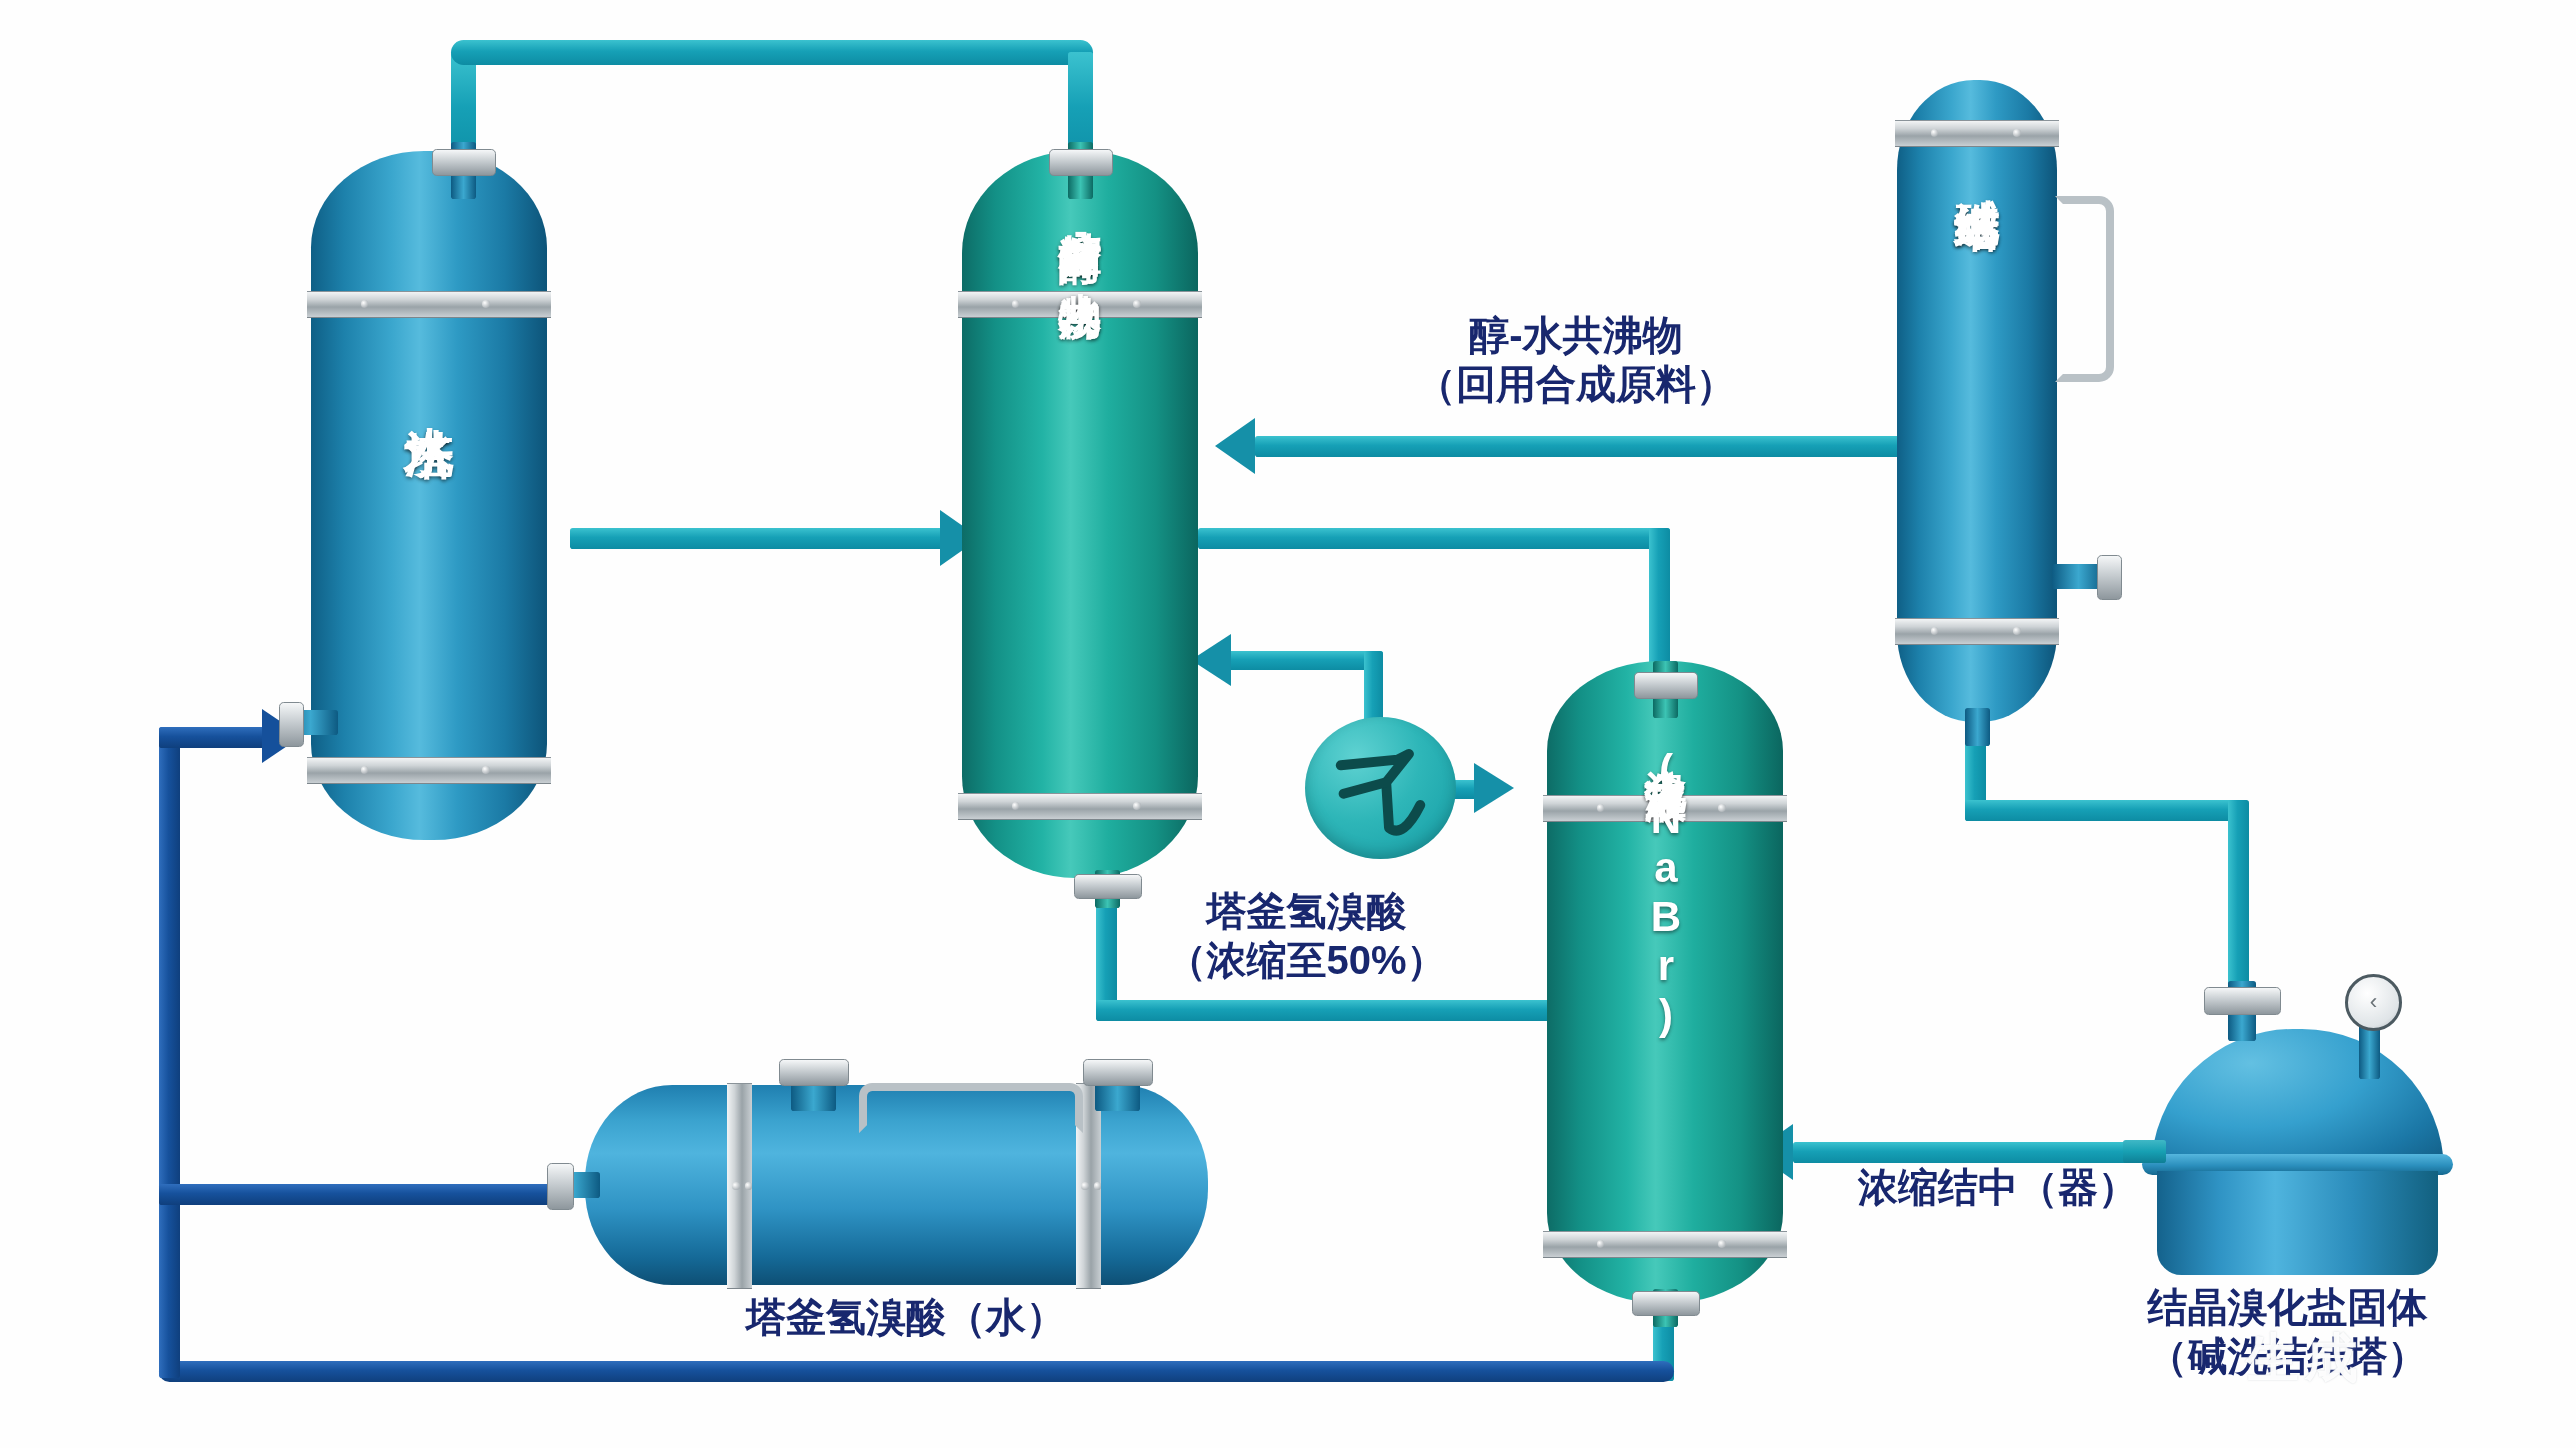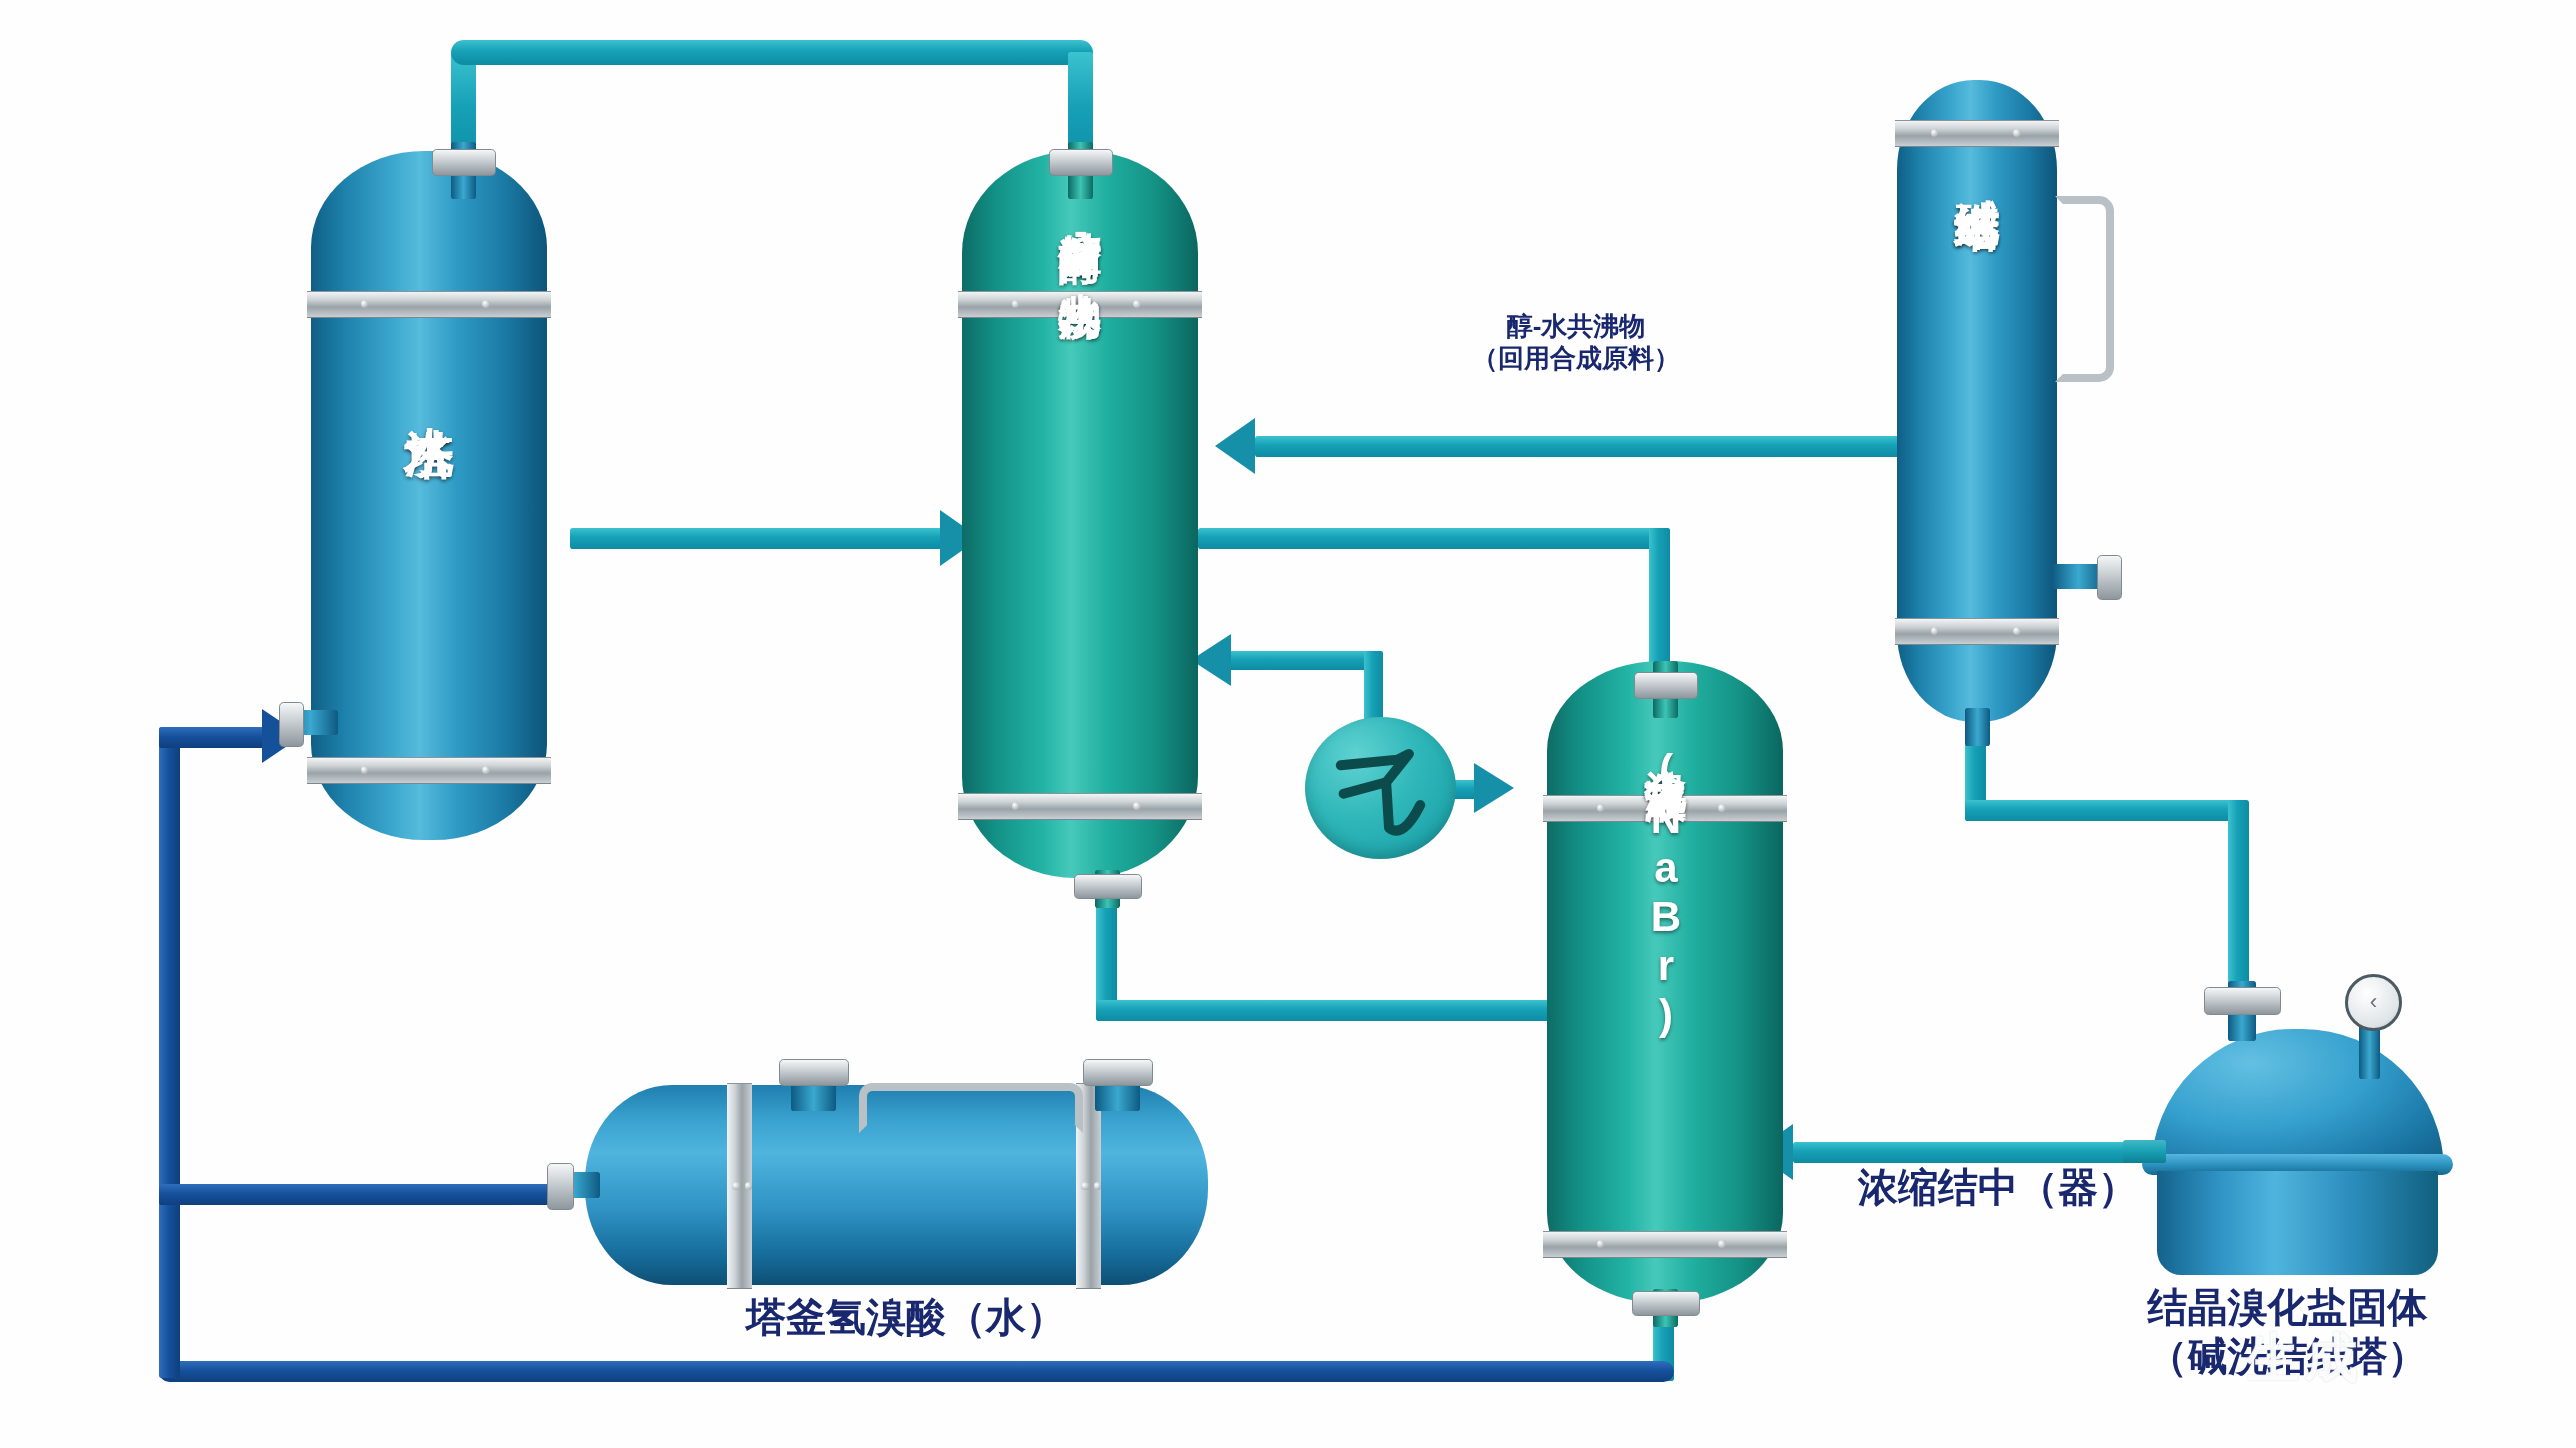--- a/index.html
+++ b/index.html
@@ -239,33 +239,35 @@
     <div class="vbody"></div>
     <div class="band" style="top:140px;"></div>
     <div class="band" style="top:642px;"></div>
     <div class="vlabel" style="left:50%; transform:translateX(-50%); top:47px; font-size:43px;">精馏分离醇-水共沸物</div>
   </div>
   <div class="nozzle green" style="left:1068px; top:142px; width:24.5px; height:57px;"></div>
   <div class="flange" style="left:1049px; top:149px; width:62px; height:24.5px;"></div>
   <div class="nozzle green" style="left:1095px; top:870px; width:24.5px; height:38px;"></div>
   <div class="flange" style="left:1074px; top:874px; width:66px; height:22.6px;"></div>
 
+  <div class="caption" style="left:1146px; top:887px; width:321px; font-size:40px;">塔釜氢溴酸
+（浓缩至50%）</div>
 
   <div class="vessel blue" style="left:1897px; top:80px; width:160px; height:642px;">
     <div class="vbody"></div>
     <div class="band" style="top:40px;"></div>
     <div class="band" style="top:538px;"></div>
     <div class="vlabel" style="left:50%; transform:translateX(-50%); top:83px; font-size:45px;">碱洗结结塔</div>
   </div>
   <div class="handle side" style="left:2055px; top:196px; width:43px; height:170px;"></div>
   <div class="nozzle" style="left:2052px; top:564px; width:53px; height:24.5px;"></div>
   <div class="flange" style="left:2097px; top:555px; width:22.6px; height:43px;"></div>
   <div class="nozzle" style="left:1965px; top:708px; width:24.5px; height:38px;"></div>
 
-  <div class="caption" style="left:1378px; top:311px; width:396px; font-size:26px;">醇-水共沸物
+  <div class="caption" style="left:1378px; top:311px; width:396px; font-size:40px;">醇-水共沸物
 （回用合成原料）</div>
 
   <div class="vessel green" style="left:1547px; top:661px; width:236px; height:642px;">
     <div class="vbody"></div>
     <div class="band" style="top:134px;"></div>
     <div class="band" style="top:570px;"></div>
     <div class="vlabel" style="left:50%; transform:translateX(-50%); top:74px; font-size:42px;">含溴化盐溶液(NaBr)</div>
   </div>
   <div class="nozzle green" style="left:1653px; top:661px; width:24.5px; height:57px;"></div>
   <div class="flange" style="left:1634px; top:672px; width:62px; height:24.5px;"></div>

